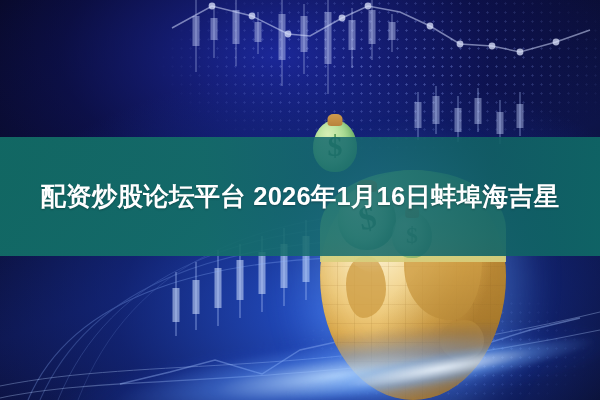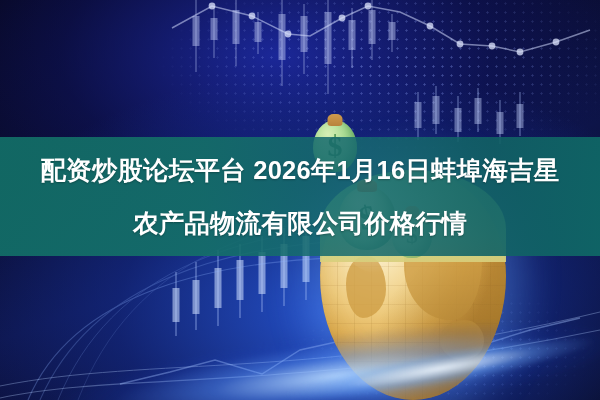--- a/index.html
+++ b/index.html
@@ -281,16 +281,15 @@
       <span class="sym">$</span>
     </div>
   </div>
 
   <div id="glow"></div>
   <div id="glow2"></div>
 
   <div id="band"></div>
   <div id="bandtxt">
     <div class="tline">配资炒股论坛平台 2026年1月16日蚌埠海吉星</div>
-    <div class="tline">农产品物流有限公司价格行情</div>
   </div>
 
 </div>
 
 </body></html>

